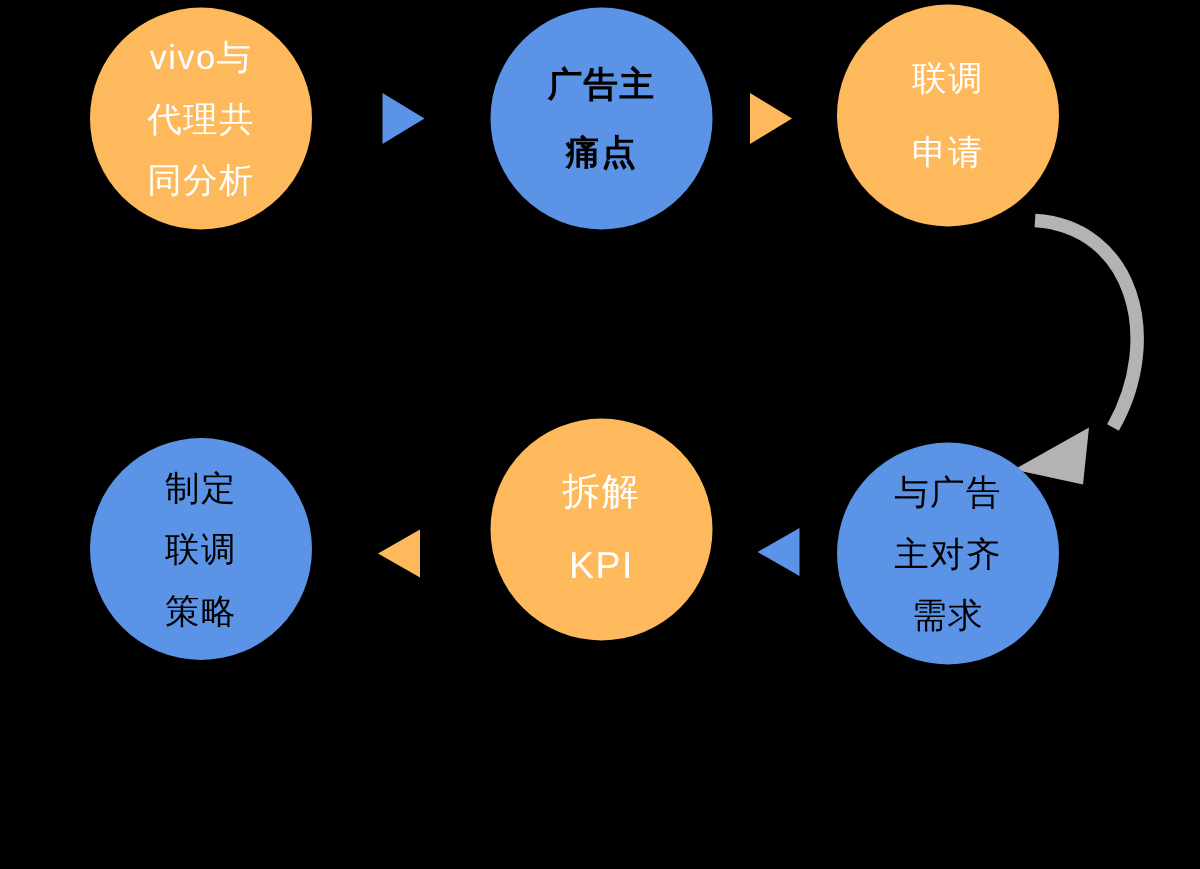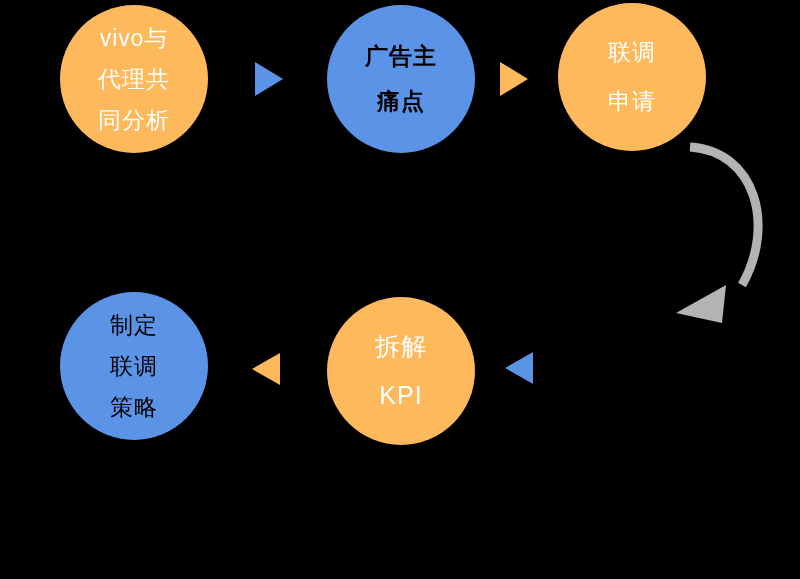--- a/index.html
+++ b/index.html
@@ -46,21 +46,21 @@
     color: #FFFFFF;
   }
   .node.blue .line {
     color: #000000;
   }
   
   .n1 { left: 60px;  top: 5px;   }
   .n2 { left: 327px; top: 5px; font-weight: bold;   }
   .n3 { left: 558px; top: 3px;   }
   .n4 { left: 558px; top: 295px; }
-  .n5 { left: 327px; top: 297px; }
+  .n5 { left: 327px; top: 279px; }
   .n6 { left: 60px;  top: 292px; }
 
   .n1 .line { font-size: 23px; margin: 9px 0; }
   .n2 .line { font-size: 23px; margin: 11px 0; }
   .n3 .line { font-size: 23px; margin: 13px 0; }
   .n4 .line { font-size: 23px; margin: 9px 0; }
   .n5 .line { font-size: 25px; margin: 12px 0; }
   .n6 .line { font-size: 23px; margin: 9px 0; text-align: center; }
 
   
@@ -119,20 +119,25 @@
   <div class="node orange n3">
     <span class="line">联调</span>
     <span class="line">申请</span>
   </div>
 
   <svg class="curve-arrow" viewBox="0 0 150 210">
     <path d="M 40 22 C 105 26, 126 100, 92 160" stroke="#B3B3B3" stroke-width="9" fill="none" stroke-linecap="butt"></path>
     <polygon points="26,188 76,160 72,198" fill="#B3B3B3"></polygon>
   </svg>
 
+  <div class="node blue n4">
+    <span class="line">与广告</span>
+    <span class="line">主对齐</span>
+    <span class="line">需求</span>
+  </div>
 
   <div class="tri left blue a3"></div>
 
   <div class="node orange n5">
     <span class="line">拆解</span>
     <span class="line">KPI</span>
   </div>
 
   <div class="tri left orange a4"></div>
 

